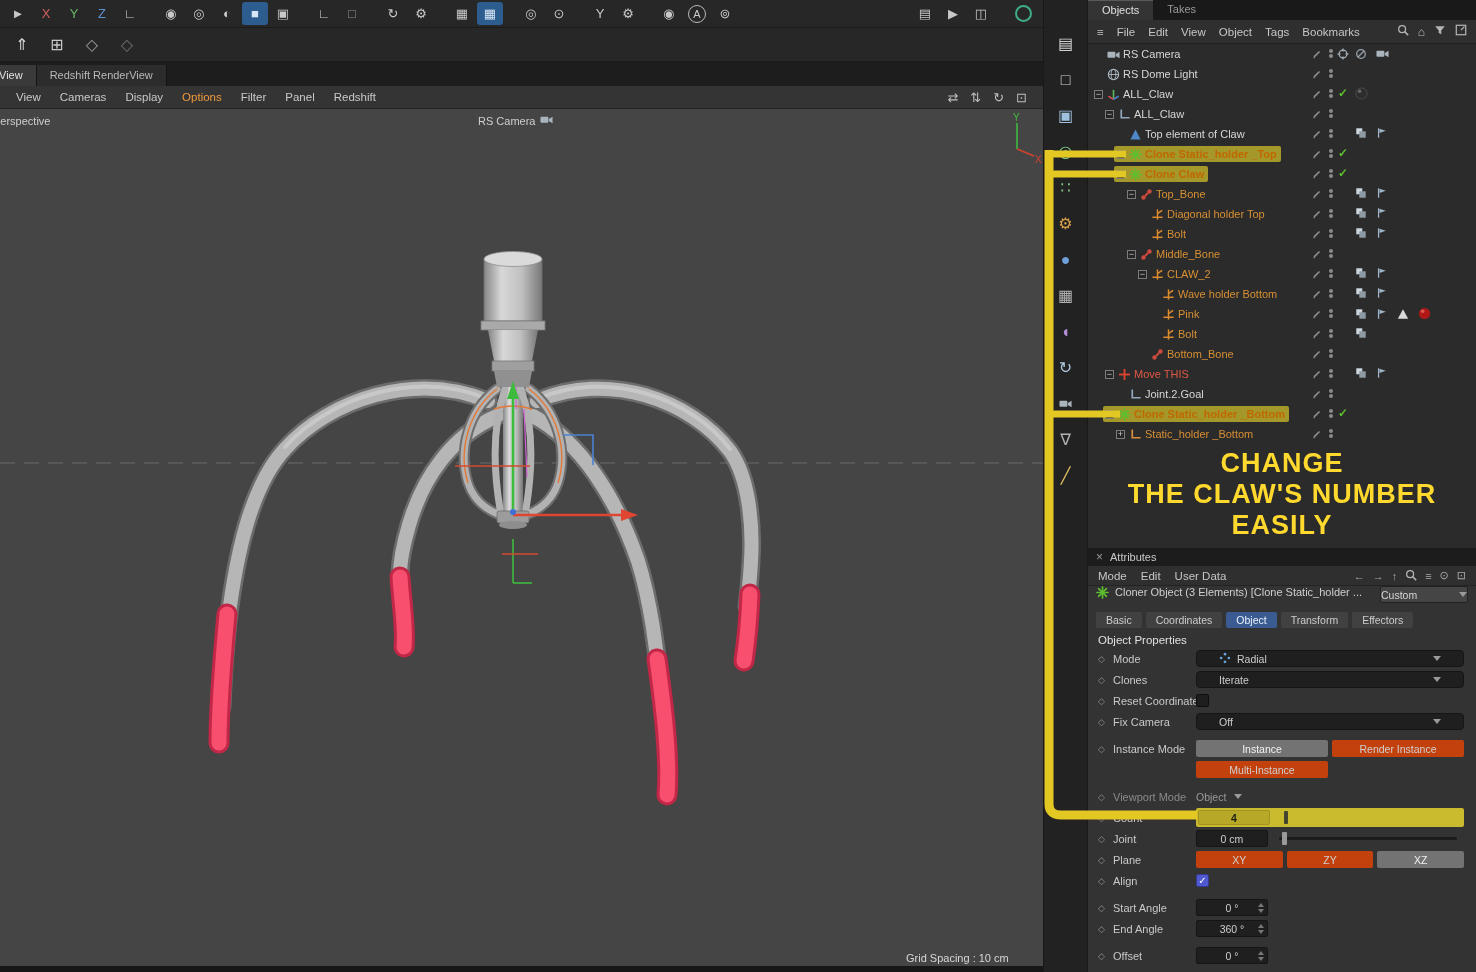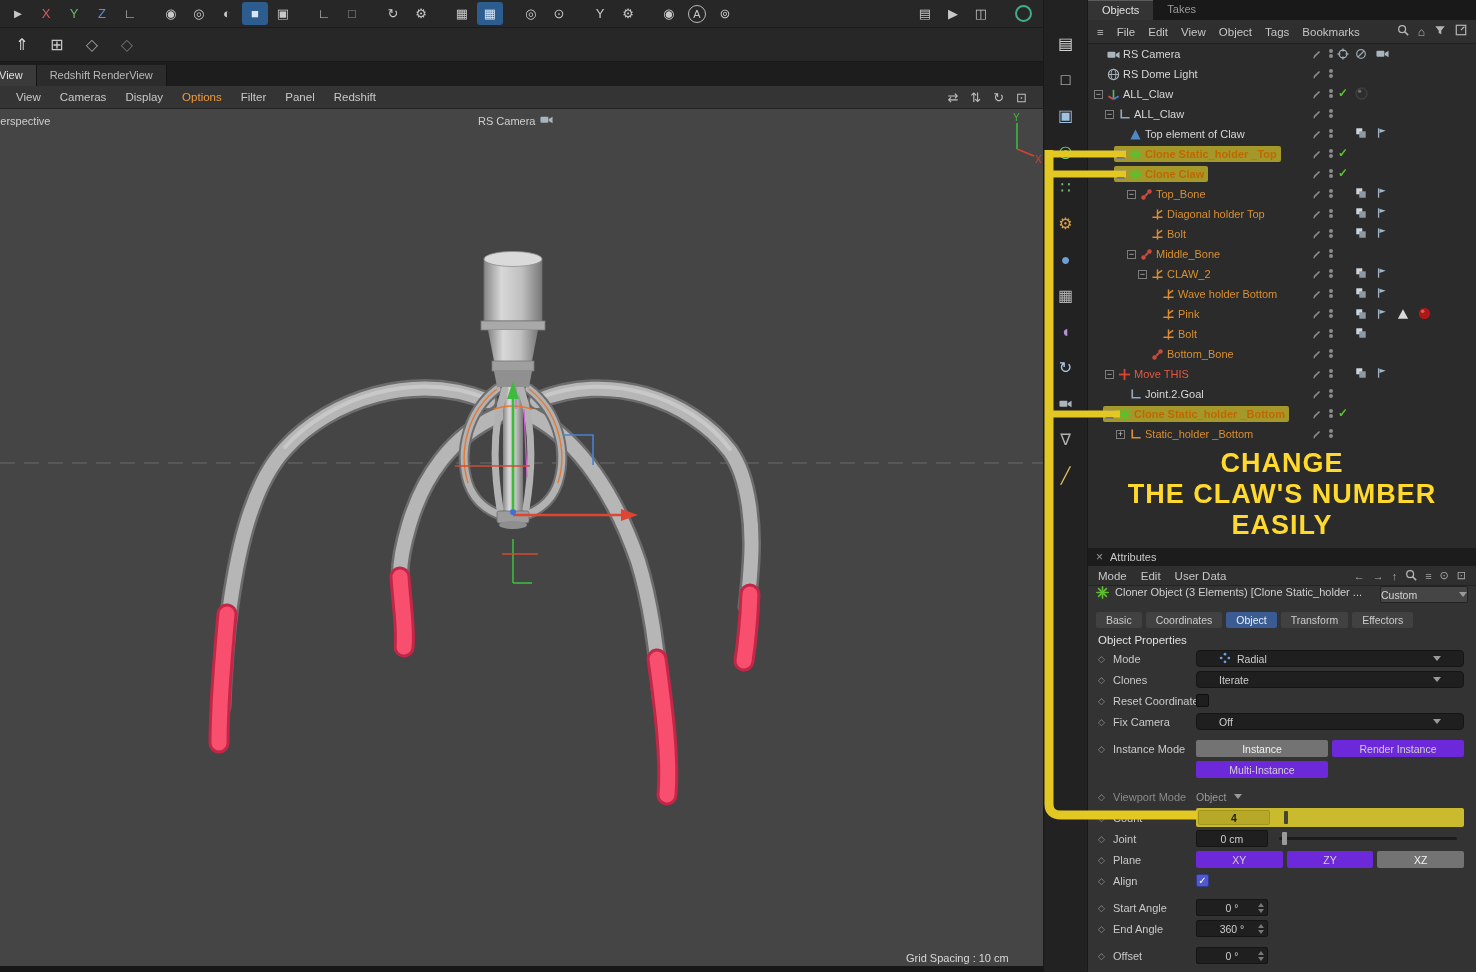--- a/index.html
+++ b/index.html
@@ -87,21 +87,21 @@
   .diamond{width:15px;color:#8f8f8f;font-size:9px;flex:none}
   .plabel{width:83px;flex:none;white-space:nowrap}
   .plabel.dis{color:#8a8a8a}
   .pvalue{width:268px;display:flex;align-items:center;gap:4px;position:relative}
   .dd{width:0;height:0;border-left:4px solid transparent;border-right:4px solid transparent;border-top:5px solid #9a9a9a;margin-left:auto;flex:none}
   .selbox{flex:1;height:17px;background:#1f1f1f;border:1px solid #151515;border-radius:4px;display:flex;align-items:center;padding:0 22px;gap:6px;color:#cdcdcd;font-size:10.5px}
   .plain{display:flex;align-items:center;gap:8px;color:#9a9a9a;font-size:10.5px;width:100%}
   .plain .dd{margin-left:0}
   .cb{width:13px;height:13px;background:#1e1e1e;border:1px solid #0e0e0e;border-radius:2px;display:flex;align-items:center;justify-content:center;font-size:10px;color:#fff}
   .cb.on{background:#5059cf;border-color:#343a8f}
-  .abtn{flex:1;height:17px;background:#6d28d9;border-radius:2px;display:flex;align-items:center;justify-content:center;font-size:10.5px;color:#d0d0d0}
+  .abtn{flex:1;height:17px;background:#c2410c;border-radius:2px;display:flex;align-items:center;justify-content:center;font-size:10.5px;color:#d0d0d0}
   .abtn.sel{background:#737373;color:#f2f2f2}
   .pvalue.single .abtn{flex:0 0 calc(50% - 2px)}
   .numbox{width:72px;height:17px;background:#1f1f1f;border:1px solid #151515;border-radius:2px;display:flex;align-items:center;justify-content:center;font-size:10.5px;color:#cdcdcd;position:relative;flex:none}
   .spin{position:absolute;right:3px;top:3px;display:flex;flex-direction:column;gap:2px}
   .spin b{display:block;width:0;height:0;border-left:3px solid transparent;border-right:3px solid transparent}
   .spin .up{border-bottom:4px solid #777}
   .spin .dn{border-top:4px solid #777}
   .slider{flex:1;height:3px;background:#1c1c1c;position:relative;margin:0 7px;border-radius:2px}
   .slider .hdl{position:absolute;top:-5px;width:5px;height:13px;background:#9a9a9a;border-radius:1px}
   .pvalue.count{background:#c9ba2e;height:19px;border-radius:2px}

